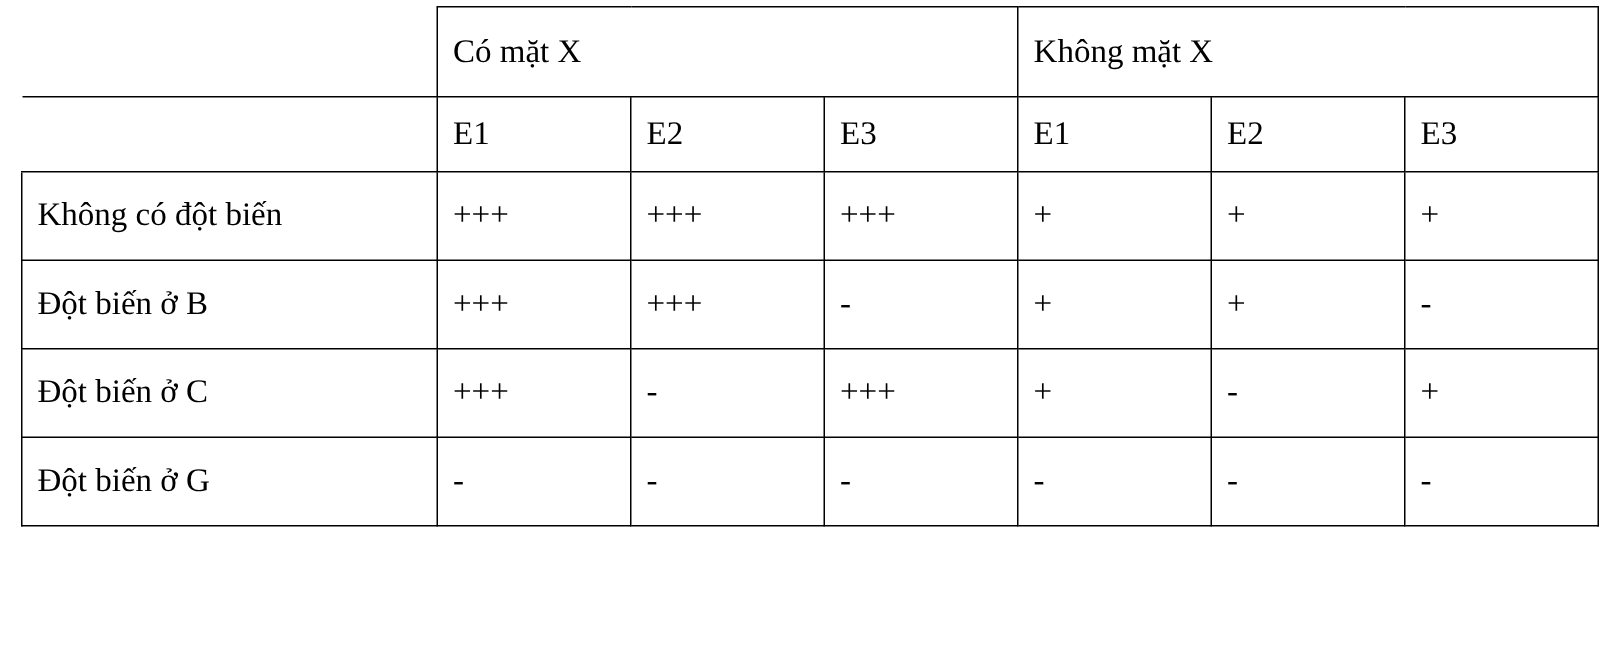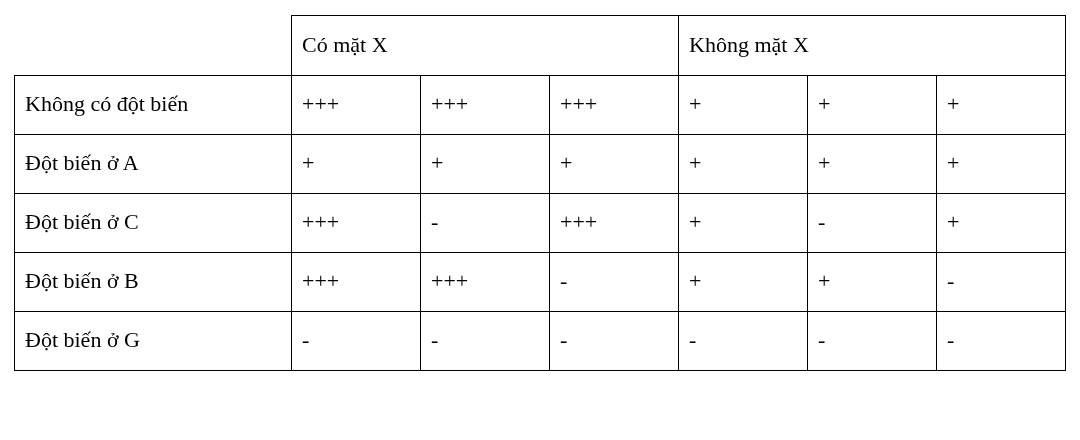--- a/index.html
+++ b/index.html
@@ -12,21 +12,21 @@
     height: 440px;
     font-family: "Liberation Serif", serif;
     color: #000000;
     overflow: hidden;
   }
   .page {
     position: relative;
     width: 1080px;
     height: 388px;
     box-sizing: border-box;
-    padding: 15px 14px 0 14px;
+    padding: 4px 14px 0 14px;
   }
   table.data-table {
     border-collapse: collapse;
     width: 1052px;
     table-layout: fixed;
   }
   table.data-table td,
   table.data-table th {
     border: 1px solid #000000;
     font-weight: normal;
@@ -61,56 +61,56 @@
       <col class="col-val">
         <col class="col-val">
         <col class="col-val">
     </colgroup>
     <tbody>
       <tr class="row-head-top">
         <td class="blank-cell"></td>
         <td class="group-head" colspan="3">Có mặt X</td>
         <td class="group-head" colspan="3">Không mặt X</td>
       </tr>
+      <tr class="row-head-sub">
+        <td class="blank-cell"></td>
+        <td>E1</td>
+        <td>E2</td>
+        <td>E3</td>
+        <td>E1</td>
+        <td>E2</td>
+        <td>E3</td>
+      </tr>
 
       <tr class="body-row">
         <td>Không có đột biến</td>
         <td>+++</td>
         <td>+++</td>
         <td>+++</td>
         <td>+</td>
         <td>+</td>
         <td>+</td>
       </tr>
       <tr class="body-row">
-        <td>Đột biến ở A</td>
+        <td>Đột biến ở B</td>
+        <td>+++</td>
+        <td>+++</td>
+        <td>-</td>
         <td>+</td>
         <td>+</td>
-        <td>+</td>
-        <td>+</td>
-        <td>+</td>
-        <td>+</td>
+        <td>-</td>
       </tr>
       <tr class="body-row">
         <td>Đột biến ở C</td>
         <td>+++</td>
         <td>-</td>
         <td>+++</td>
         <td>+</td>
         <td>-</td>
         <td>+</td>
-      </tr>
-      <tr class="body-row">
-        <td>Đột biến ở B</td>
-        <td>+++</td>
-        <td>+++</td>
-        <td>-</td>
-        <td>+</td>
-        <td>+</td>
-        <td>-</td>
       </tr>
       <tr class="body-row">
         <td>Đột biến ở G</td>
         <td>-</td>
         <td>-</td>
         <td>-</td>
         <td>-</td>
         <td>-</td>
         <td>-</td>
       </tr>

